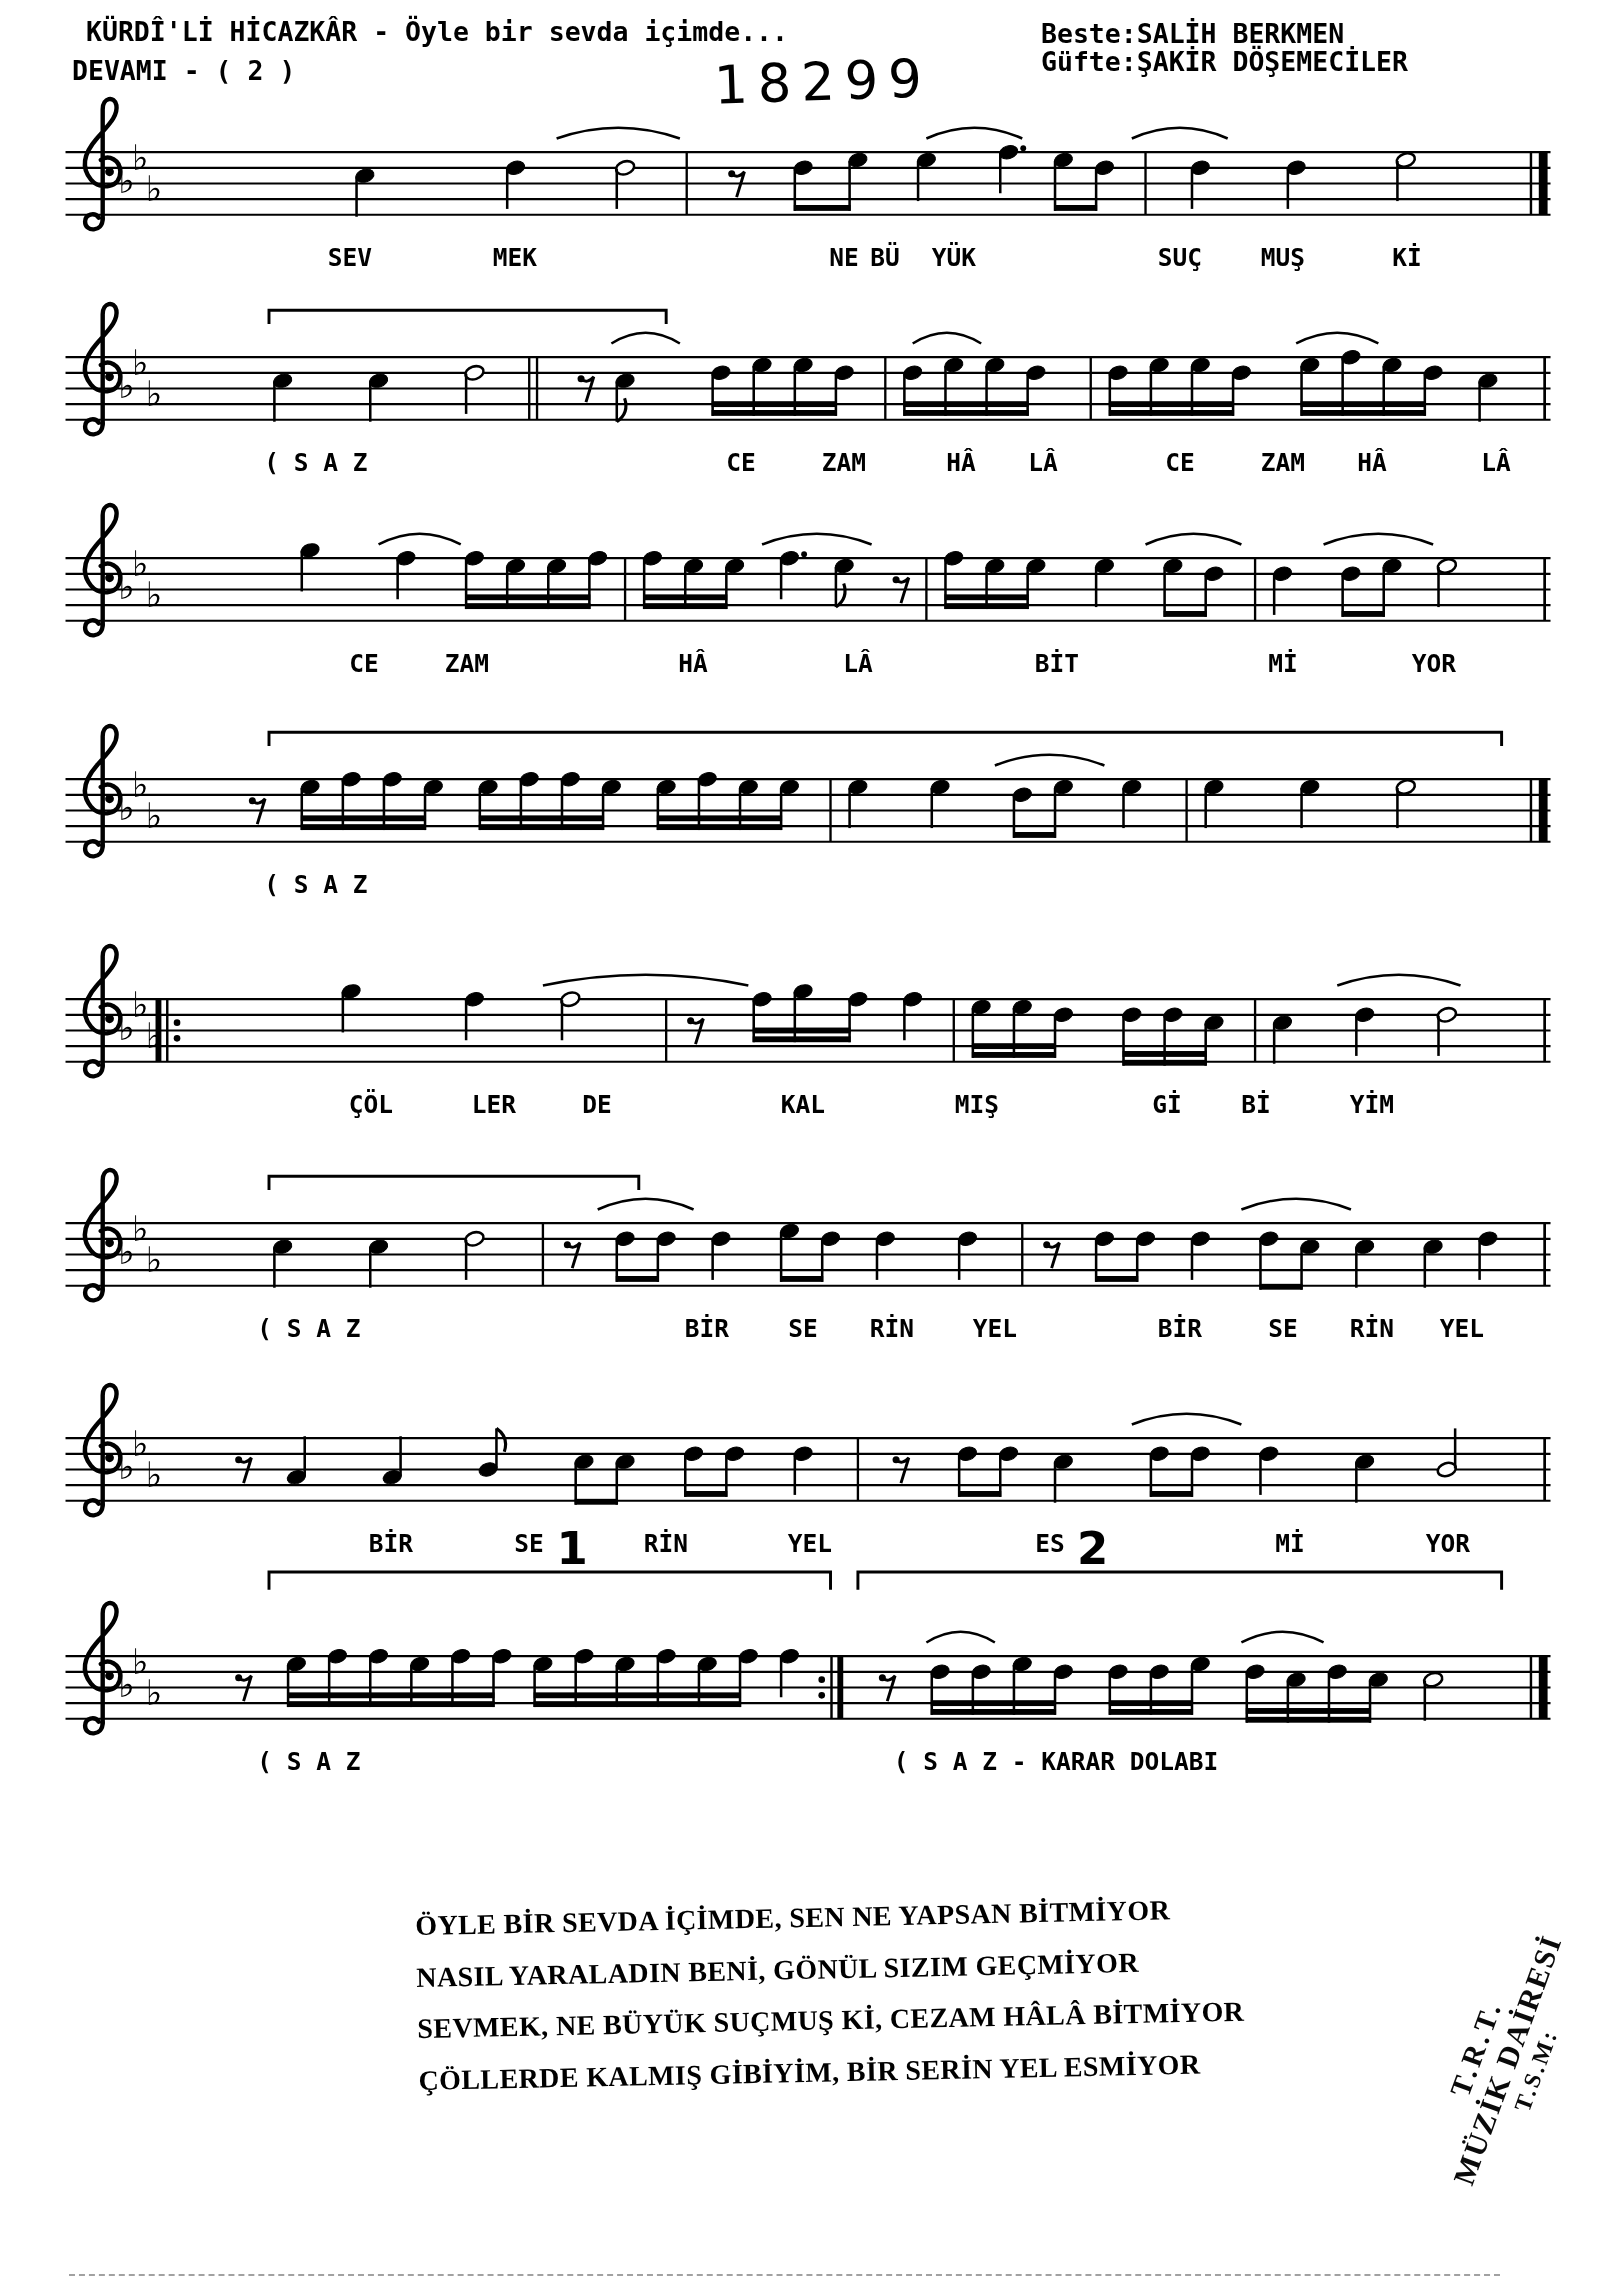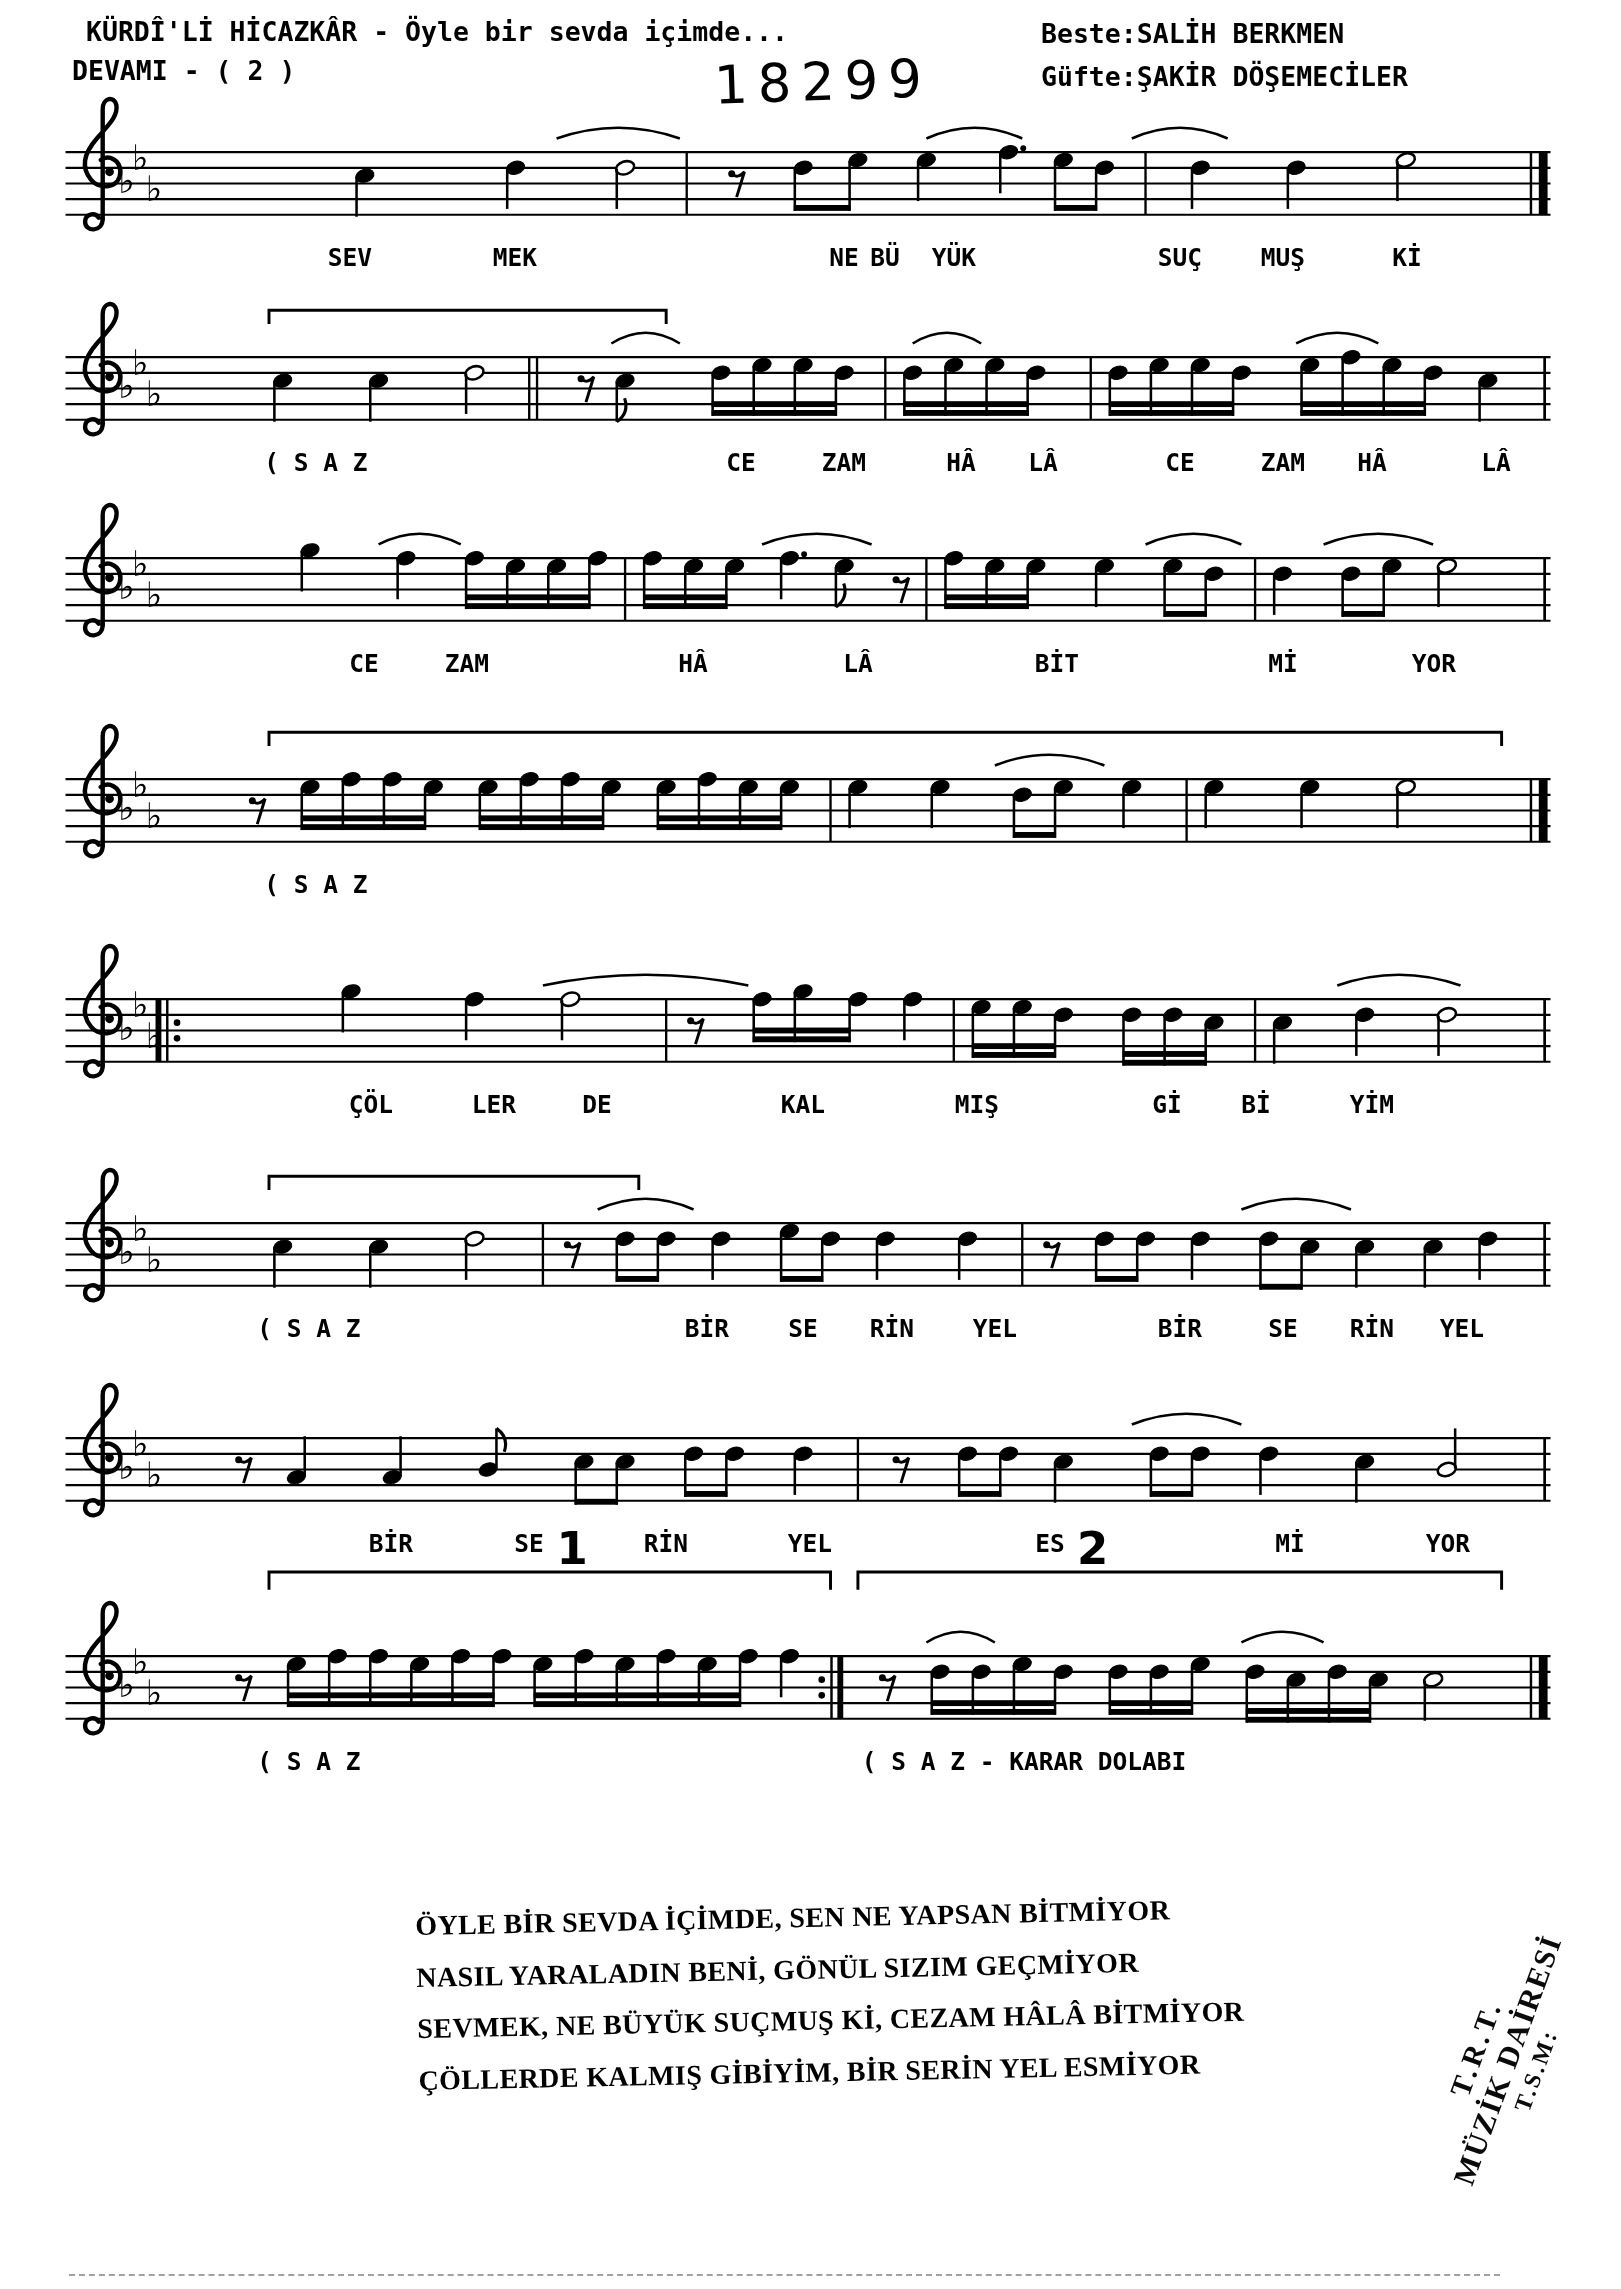--- a/index.html
+++ b/index.html
@@ -27,21 +27,21 @@
   #bottom-dashes{position:absolute;left:69px;top:2274px;width:1431px;height:0;
         border-top:2.9px dashed #555;opacity:.55;}
 </style>
 </head>
 <body>
 
 <div id="page">
   <div class="hdr" style="left:86px;top:15.7px">KÜRDÎ'Lİ HİCAZKÂR - Öyle bir sevda içimde...</div>
   <div class="hdr" style="left:72px;top:55px">DEVAMI - ( 2 )</div>
   <div class="hdr" style="left:1041px;top:17.6px">Beste:SALİH BERKMEN</div>
-  <div class="hdr" style="left:1041px;top:61px">Güfte:ŞAKİR DÖŞEMECİLER</div>
+  <div class="hdr" style="left:1041px;top:46px">Güfte:ŞAKİR DÖŞEMECİLER</div>
   <div id="hw-number">18299</div>
 
   <div id="staves-root">
       <div class="staff" style="top: 24.5px;">
         <svg viewBox="0 -60 1520 230" width="1490" height="225">
           <line x1="0" y1="70" x2="1518" y2="70" stroke="#000" stroke-width="2.2"></line>
           <line x1="0" y1="86" x2="1518" y2="86" stroke="#000" stroke-width="2.2"></line>
           <line x1="0" y1="102" x2="1518" y2="102" stroke="#000" stroke-width="2.2"></line>
           <line x1="0" y1="118" x2="1518" y2="118" stroke="#000" stroke-width="2.2"></line>
           <line x1="0" y1="134" x2="1518" y2="134" stroke="#000" stroke-width="2.2"></line>
@@ -688,21 +688,21 @@
           <rect x="478.5" y="107" width="212" height="6" fill="#000"></rect>
           <rect x="884.5" y="124" width="128" height="6" fill="#000"></rect>
           <rect x="884.5" y="115" width="128" height="6" fill="#000"></rect>
           <rect x="1066.5" y="124" width="86" height="6" fill="#000"></rect>
           <rect x="1066.5" y="115" width="86" height="6" fill="#000"></rect>
           <rect x="1206.5" y="132" width="128" height="6" fill="#000"></rect>
           <rect x="1206.5" y="123" width="128" height="6" fill="#000"></rect>
         </svg>
         <div class="lyricrow">
           <span class="syll" style="left: 245px;">( S A Z</span>
-          <span class="syll" style="left: 960px;">( S A Z - KARAR DOLABI</span>
+          <span class="syll" style="left: 992px;">( S A Z - KARAR DOLABI</span>
         </div>
       </div>
     </div>
 
   <div id="footer-lyrics">
       <div>ÖYLE BİR SEVDA İÇİMDE, SEN NE YAPSAN BİTMİYOR</div>
       <div>NASIL YARALADIN BENİ, GÖNÜL SIZIM GEÇMİYOR</div>
       <div>SEVMEK, NE BÜYÜK SUÇMUŞ Kİ, CEZAM HÂLÂ BİTMİYOR</div>
       <div>ÇÖLLERDE KALMIŞ GİBİYİM, BİR SERİN YEL ESMİYOR</div>
     </div>

